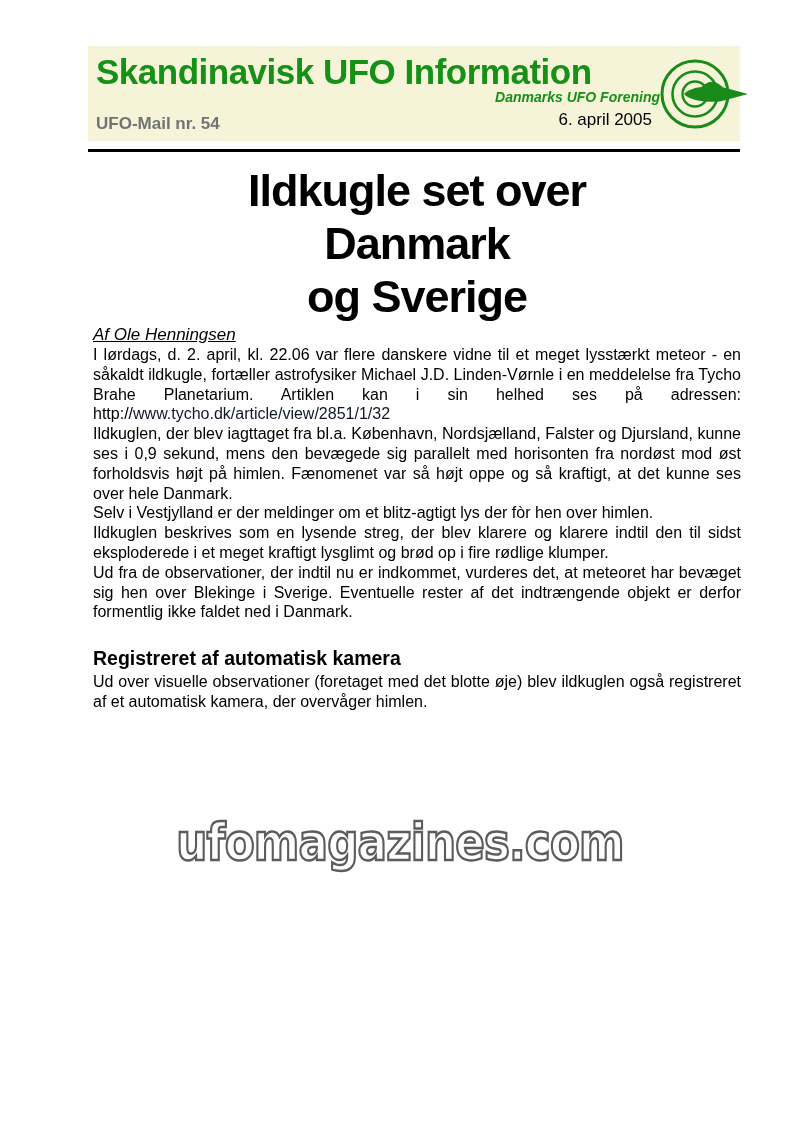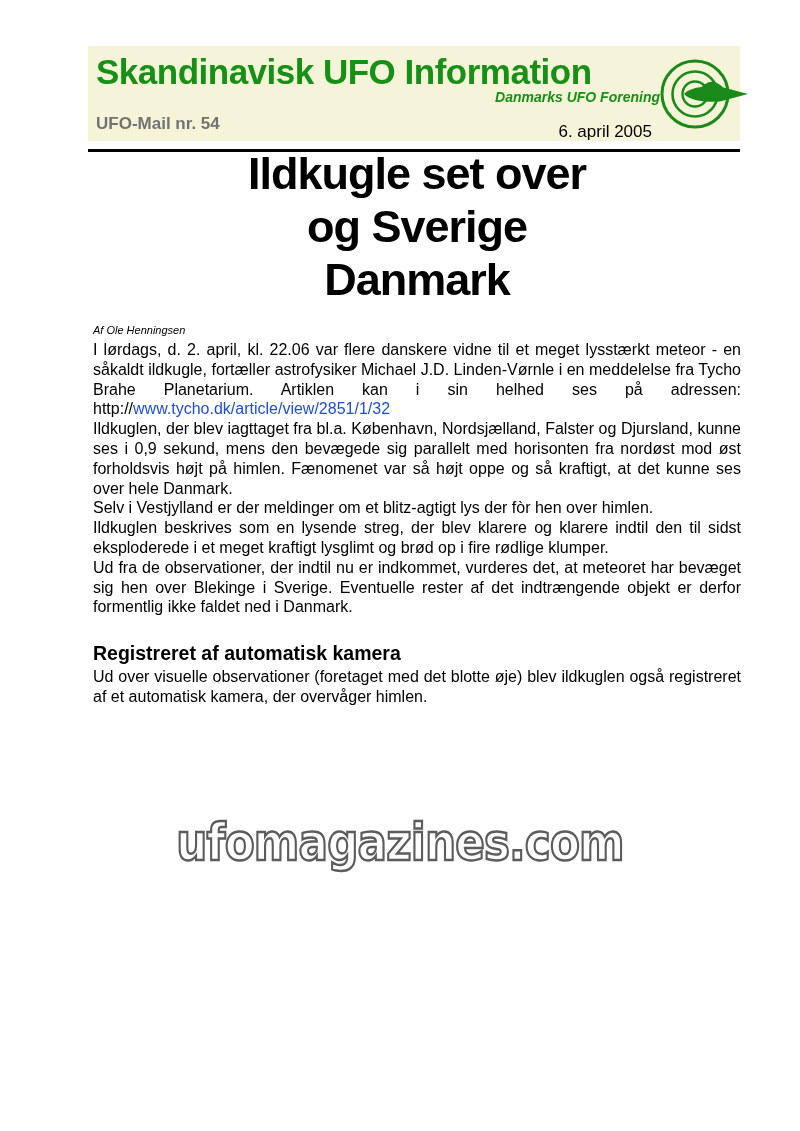--- a/index.html
+++ b/index.html
@@ -41,65 +41,66 @@
   }
   .issue-label {
     position: absolute;
     left: 8px; top: 68px;
     font-size: 17px;
     font-weight: bold;
     color: #737373;
   }
   .issue-date {
     position: absolute;
-    right: 88px; top: 76px;
+    right: 88px; top: 64px;
     font-size: 17px;
     color: #000;
   }
   .logo {
     position: absolute;
     left: 568px; top: 8px;
   }
 
   
   .rule {
     position: absolute;
     left: 88px; top: 149px;
     width: 652px; height: 3px;
     background: #000;
   }
 
   
   .article {
     position: absolute;
-    left: 93px; top: 147px;
+    left: 93px; top: 164px;
     width: 648px;
   }
   .article-title {
     text-align: center;
     font-weight: bold;
     font-size: 45px;
     line-height: 53px;
     letter-spacing: -1px;
     color: #000;
   }
   .byline {
-    margin-top: 14px;
-    font-size: 11px;
+    margin-top: 2px;
+    font-size: 17px;
     font-style: italic;
     line-height: 20px;
+    text-decoration: underline;
   }
   .body-text p {
     font-size: 16px;
     line-height: 19.8px;
     text-align: justify;
     color: #000;
   }
   .body-text p .url-link {
-    color: #1d4ed8;
+    color: #0f172a;
     text-decoration: none;
     cursor: pointer;
   }
   .section-heading {
     margin-top: 23px;
     margin-bottom: 1px;
     font-size: 19.5px;
     font-weight: bold;
     line-height: 26px;
     color: #000;
@@ -142,22 +143,22 @@
 
     <div class="issue-label">UFO-Mail nr. 54</div>
     <div class="issue-date">6. april 2005</div>
   </div>
 
   <div class="rule"></div>
 
   <div class="article">
     <div class="article-title">
       <div>Ildkugle set over</div>
+      <div>Danmark</div>
       <div>og Sverige</div>
-      <div>Danmark</div>
     </div>
 
     <div class="byline">Af Ole Henningsen</div>
 
     <div class="body-text">
       <p><span>I lørdags, d. 2. april, kl. 22.06 var flere danskere vidne til et meget lysstærkt meteor - en såkaldt ildkugle, fortæller astrofysiker Michael J.D. Linden-Vørnle i en meddelelse fra Tycho Brahe Planetarium. Artiklen kan i sin helhed ses på adressen: http://</span><a class="url-link">www.tycho.dk/article/view/2851/1/32</a></p>
       <p>Ildkuglen, der blev iagttaget fra bl.a. København, Nordsjælland, Falster og Djursland, kunne ses i 0,9 sekund, mens den bevægede sig parallelt med horisonten fra nordøst mod øst forholdsvis højt på himlen. Fænomenet var så højt oppe og så kraftigt, at det kunne ses over hele Danmark.</p>
       <p>Selv i Vestjylland er der meldinger om et blitz-agtigt lys der fòr hen over himlen.</p>
       <p>Ildkuglen beskrives som en lysende streg, der blev klarere og klarere indtil den til sidst eksploderede i et meget kraftigt lysglimt og brød op i fire rødlige klumper.</p>
       <p>Ud fra de observationer, der indtil nu er indkommet, vurderes det, at meteoret har bevæget sig hen over Blekinge i Sverige. Eventuelle rester af det indtrængende objekt er derfor formentlig ikke faldet ned i Danmark.</p>

